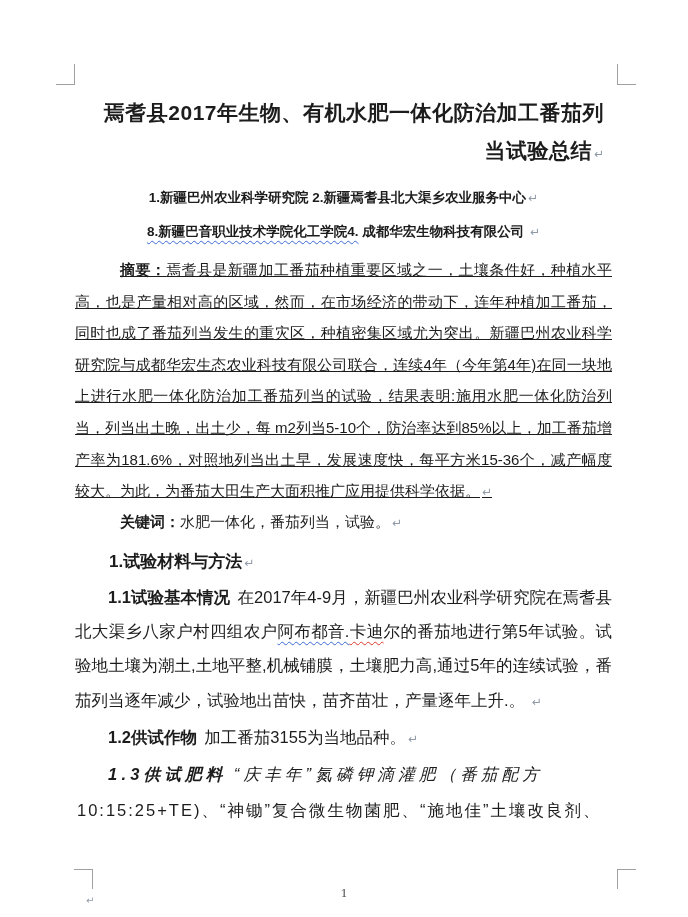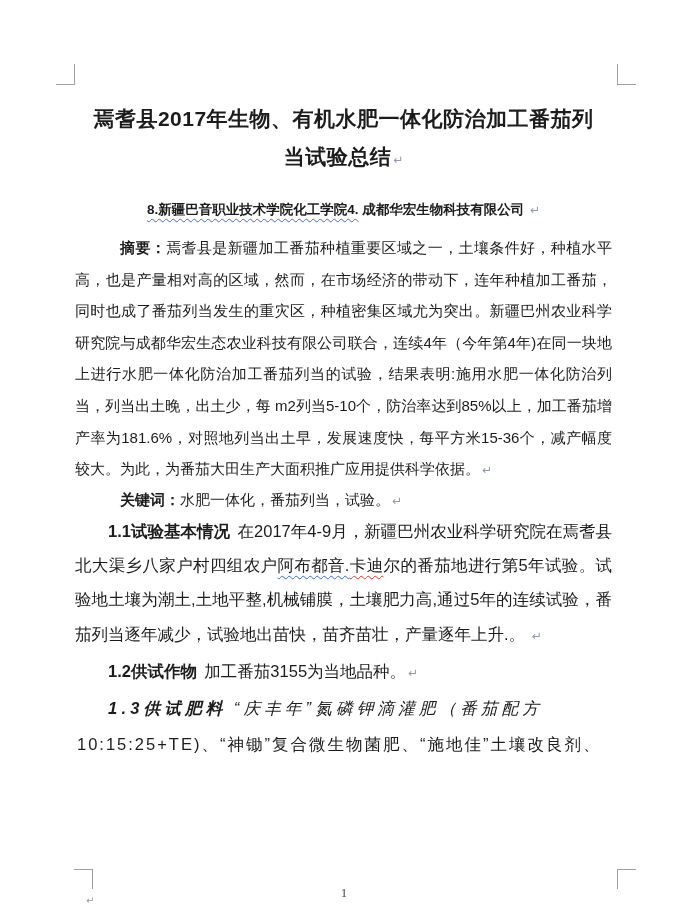--- a/index.html
+++ b/index.html
@@ -16,22 +16,22 @@
   
   .crop{position:absolute;}
   .crop-tl{left:56px;top:64px;width:18px;height:20px;border-right:1px solid var(--crop_mark,#a0a0a0);border-bottom:1px solid var(--crop_mark,#a0a0a0);}
   .crop-tr{left:617px;top:64px;width:18px;height:20px;border-left:1px solid var(--crop_mark,#a0a0a0);border-bottom:1px solid var(--crop_mark,#a0a0a0);}
   .crop-bl{left:74px;top:869px;width:18px;height:19px;border-right:1px solid var(--crop_mark,#a0a0a0);border-top:1px solid var(--crop_mark,#a0a0a0);}
   .crop-br{left:617px;top:869px;width:18px;height:19px;border-left:1px solid var(--crop_mark,#a0a0a0);border-top:1px solid var(--crop_mark,#a0a0a0);}
 
   .content{position:absolute;left:75px;top:86px;width:537px;}
 
   .doc-title{
-    margin:14px;font-size:21px;font-weight:bold;line-height:38px;
-    text-align:center;letter-spacing:0.5px;
+    margin:8px;font-size:21px;font-weight:bold;line-height:38px;
+    text-align:right;letter-spacing:0.5px;
   }
   .authors{
     margin-top:5px;font-size:15px;font-weight:bold;line-height:30px;text-align:center;
   }
   .author{margin:0 5px;white-space:nowrap;}
   .author.gap-left{margin-left:14px;}
   sup{font-size:10px;position:relative;top:-1px;vertical-align:super;line-height:0;}
 
   .affil{font-size:13.5px;font-weight:bold;line-height:33px;text-align:center;margin:0;}
 
@@ -40,21 +40,21 @@
     text-decoration-color:var(--spellcheck_blue,#3b6ad1);
     text-decoration-thickness:1px;text-underline-offset:4px;text-decoration-skip-ink:none;
   }
   .wavy-red{
     text-decoration:underline;text-decoration-style:wavy;
     text-decoration-color:var(--spellcheck_red,#db3a2e);
     text-decoration-thickness:1px;text-underline-offset:4px;text-decoration-skip-ink:none;
   }
 
   .para{margin:0;text-align:justify;}
-  .abstract{margin-top:5px;font-size:15px;line-height:31.6px;text-indent:3em;}
+  .abstract{margin-top:5px;font-size:15px;line-height:31.6px;text-indent:3em;text-decoration:underline;}
   .keywords{font-size:15px;line-height:26px;text-indent:3em;text-align:left;}
   .plabel{font-weight:bold;}
   .plabel.sp{margin-right:0.45em;}
 
   .h-section{
     margin:9px 0 0 0;font-size:17px;font-weight:bold;line-height:34px;text-indent:2em;text-align:left;
   }
   .s11{font-size:16.5px;line-height:34.3px;text-indent:2em;}
   .s12{font-size:16.5px;line-height:36px;text-indent:2em;text-align:left;}
   .s13-line1{
@@ -79,27 +79,29 @@
   <div class="crop crop-tl"></div>
   <div class="crop crop-tr"></div>
   <div class="crop crop-bl"></div>
   <div class="crop crop-br"></div>
 
   <div class="content">
 
     <h1 class="doc-title"><span>焉耆县2017年生物、有机水肥一体化防治加工番茄列当试验总结</span><span class="pmark">↵</span></h1>
 
 
+    <p class="affil"><span>1.新疆巴州农业科学研究院 2.新疆焉耆县北大渠乡农业服务中心</span><span class="pmark">↵</span></p>
 
     <p class="affil"><span class="wavy-blue">8.新疆巴音职业技术学院化工学院4.</span><span>  成都华宏生物科技有限公司</span> <span class="pmark">↵</span></p>
 
     <p class="para abstract"><span class="plabel">摘要：</span><span>焉耆县是新疆加工番茄种植重要区域之一，土壤条件好，种植水平高，也是产量相对高的区域，然而，在市场经济的带动下，连年种植加工番茄，同时也成了番茄列当发生的重灾区，种植密集区域尤为突出。新疆巴州农业科学研究院与成都华宏生态农业科技有限公司联合，连续4年（今年第4年)在同一块地上进行水肥一体化防治加工番茄列当的试验，结果表明:施用水肥一体化防治列当，列当出土晚，出土少，每 m2列当5-10个，防治率达到85%以上，加工番茄增产率为181.6%，对照地列当出土早，发展速度快，每平方米15-36个，减产幅度较大。为此，为番茄大田生产大面积推广应用提供科学依据。</span><span class="pmark">↵</span></p>
 
     <p class="para keywords"><span class="plabel">关键词：</span><span>水肥一体化，番茄列当，试验。</span><span class="pmark">↵</span></p>
 
+    <h2 class="h-section"><span>1.试验材料与方法</span><span class="pmark">↵</span></h2>
 
     <p class="para s11"><span class="plabel sp">1.1试验基本情况</span><span>在2017年4-9月，新疆巴州农业科学研究院在焉耆县北大渠乡八家户村四组农户</span><span class="wavy-blue">阿布都音.</span><span class="wavy-red">卡迪</span><span>尔的番茄地进行第5年试验。试验地土壤为潮土,土地平整,机械铺膜，土壤肥力高,通过5年的连续试验，番茄列当逐年减少，试验地出苗快，苗齐苗壮，产量逐年上升.。</span> <span class="pmark">↵</span></p>
 
     <p class="para s12"><span class="plabel sp">1.2供试作物</span><span>加工番茄3155为当地品种。</span><span class="pmark">↵</span></p>
 
     <p class="s13-line1"><span class="plabel sp">1.3供试肥料</span><span>“庆丰年”氮磷钾滴灌肥（番茄配方</span></p>
 
     <p class="s13-line2"><span>10:15:25+TE)、“神锄”复合微生物菌肥、“施地佳”土壤改良剂、</span></p>
 
   </div>

